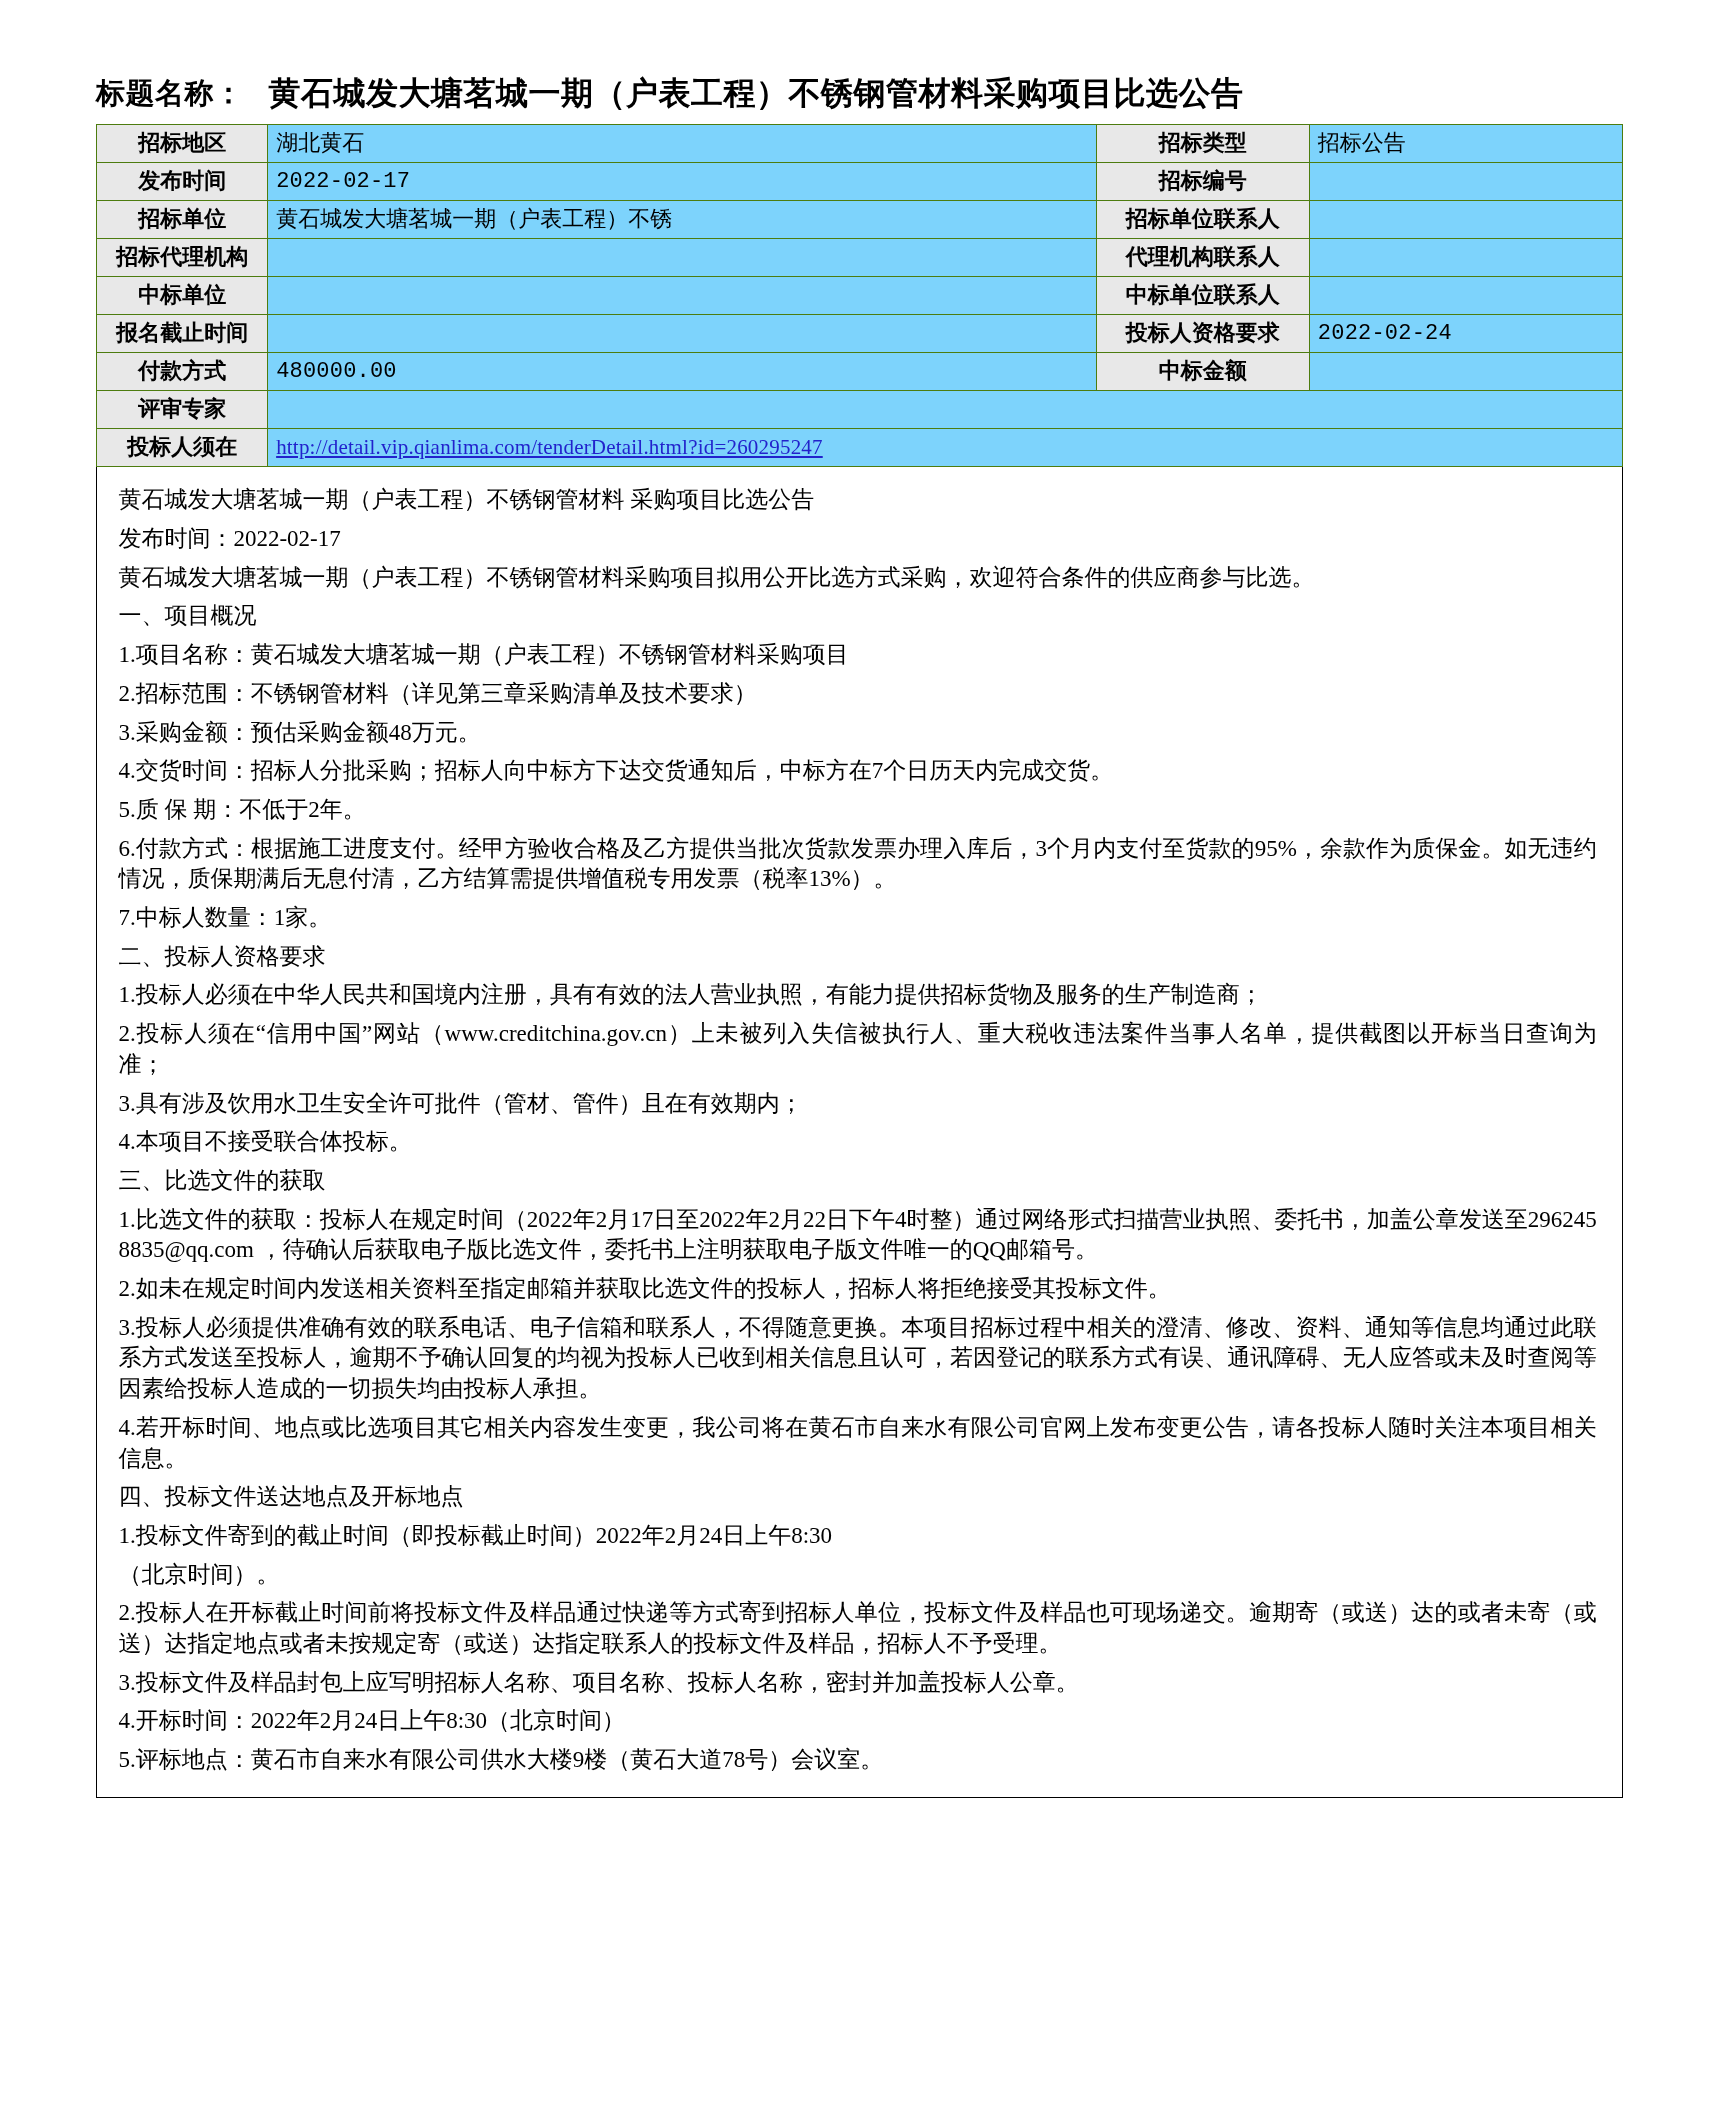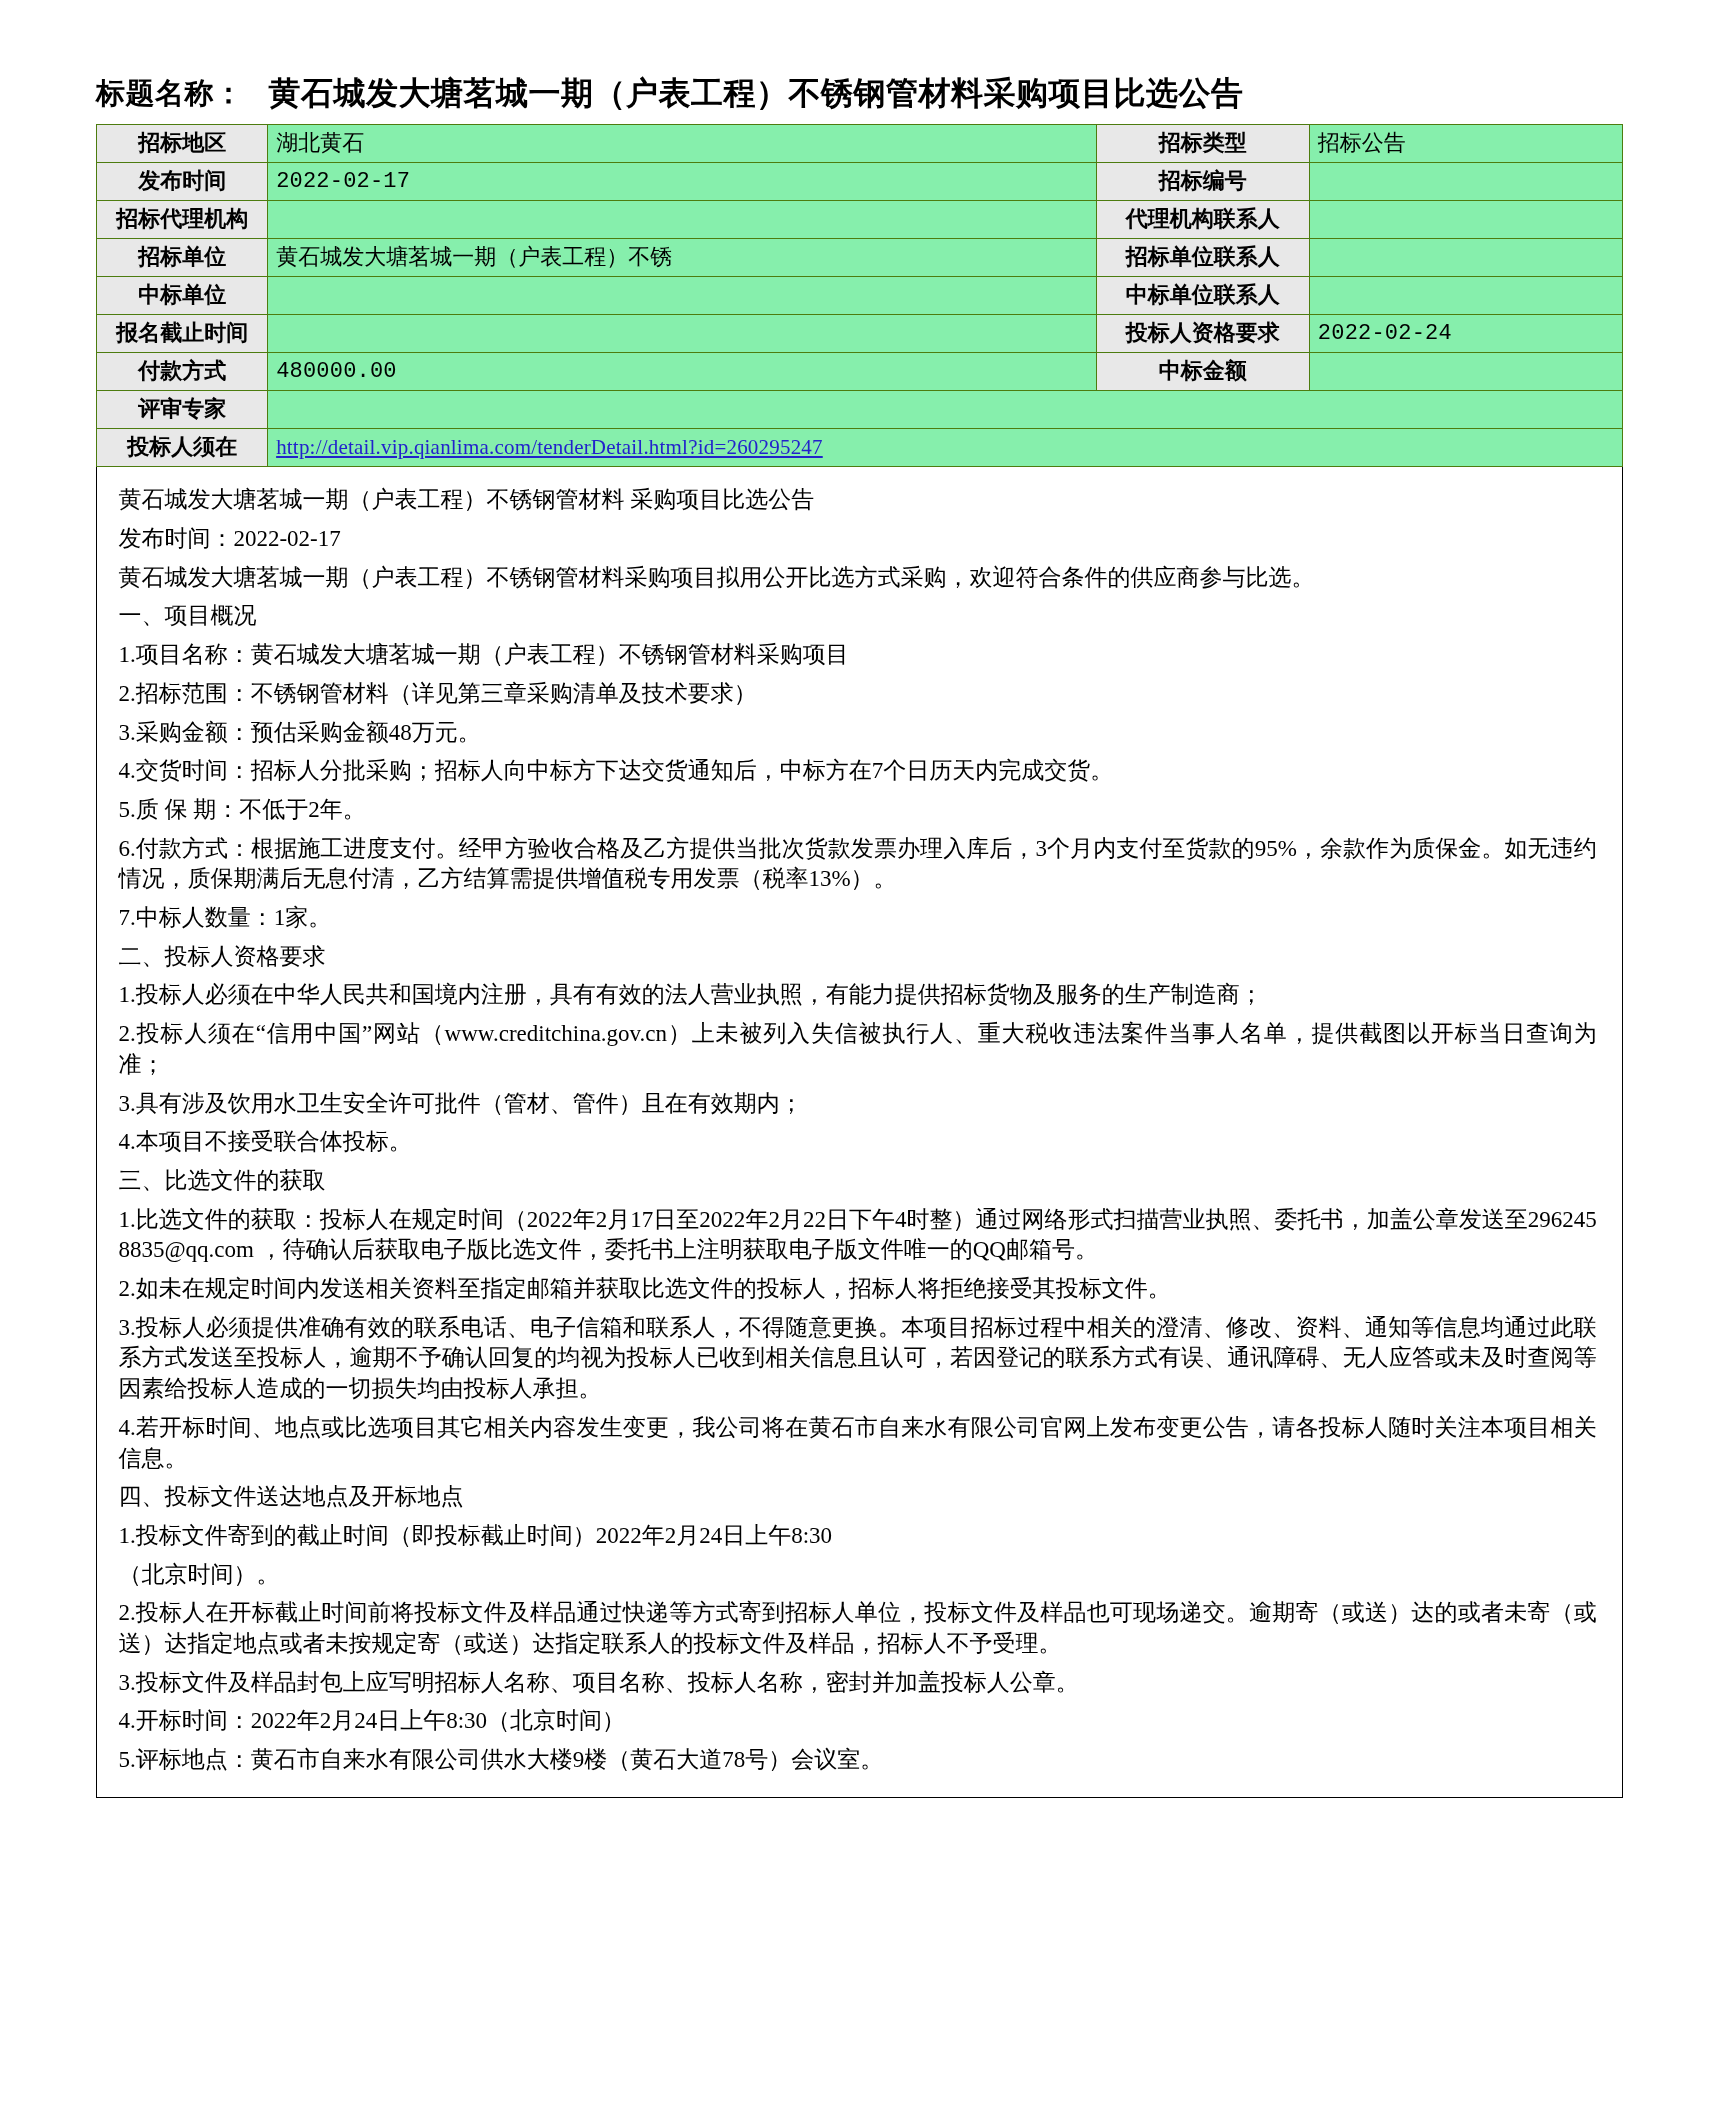--- a/index.html
+++ b/index.html
@@ -57,21 +57,21 @@
     overflow: hidden;
     white-space: nowrap;
   }
   td.k {
     background: #e8e8e8;
     font-weight: bold;
     text-align: center;
     font-size: 22.6px;
   }
   td.v {
-    background: #86efac;
+    background: #7dd3fc;
     font-weight: normal;
   }
   .col-k1 { width: 171px; }
   .col-v1 { width: 826px; }
   .col-k2 { width: 213px; }
   .col-v2 { width: 312px; }
   .mono {
     font-family: "Liberation Mono", "DejaVu Sans Mono", monospace;
     font-size: 20px;
     letter-spacing: 0.2px;
@@ -130,29 +130,29 @@
           <td class="k">招标类型</td>
           <td class="v">招标公告</td>
         </tr>
         <tr>
           <td class="k">发布时间</td>
           <td class="v mono">2022-02-17</td>
           <td class="k">招标编号</td>
           <td class="v"></td>
         </tr>
         <tr>
-          <td class="k">招标代理机构</td>
-          <td class="v"></td>
-          <td class="k">代理机构联系人</td>
-          <td class="v"></td>
-        </tr>
-        <tr>
           <td class="k">招标单位</td>
           <td class="v">黄石城发大塘茗城一期（户表工程）不锈</td>
           <td class="k">招标单位联系人</td>
+          <td class="v"></td>
+        </tr>
+        <tr>
+          <td class="k">招标代理机构</td>
+          <td class="v"></td>
+          <td class="k">代理机构联系人</td>
           <td class="v"></td>
         </tr>
         <tr>
           <td class="k">中标单位</td>
           <td class="v"></td>
           <td class="k">中标单位联系人</td>
           <td class="v"></td>
         </tr>
         <tr>
           <td class="k">报名截止时间</td>

